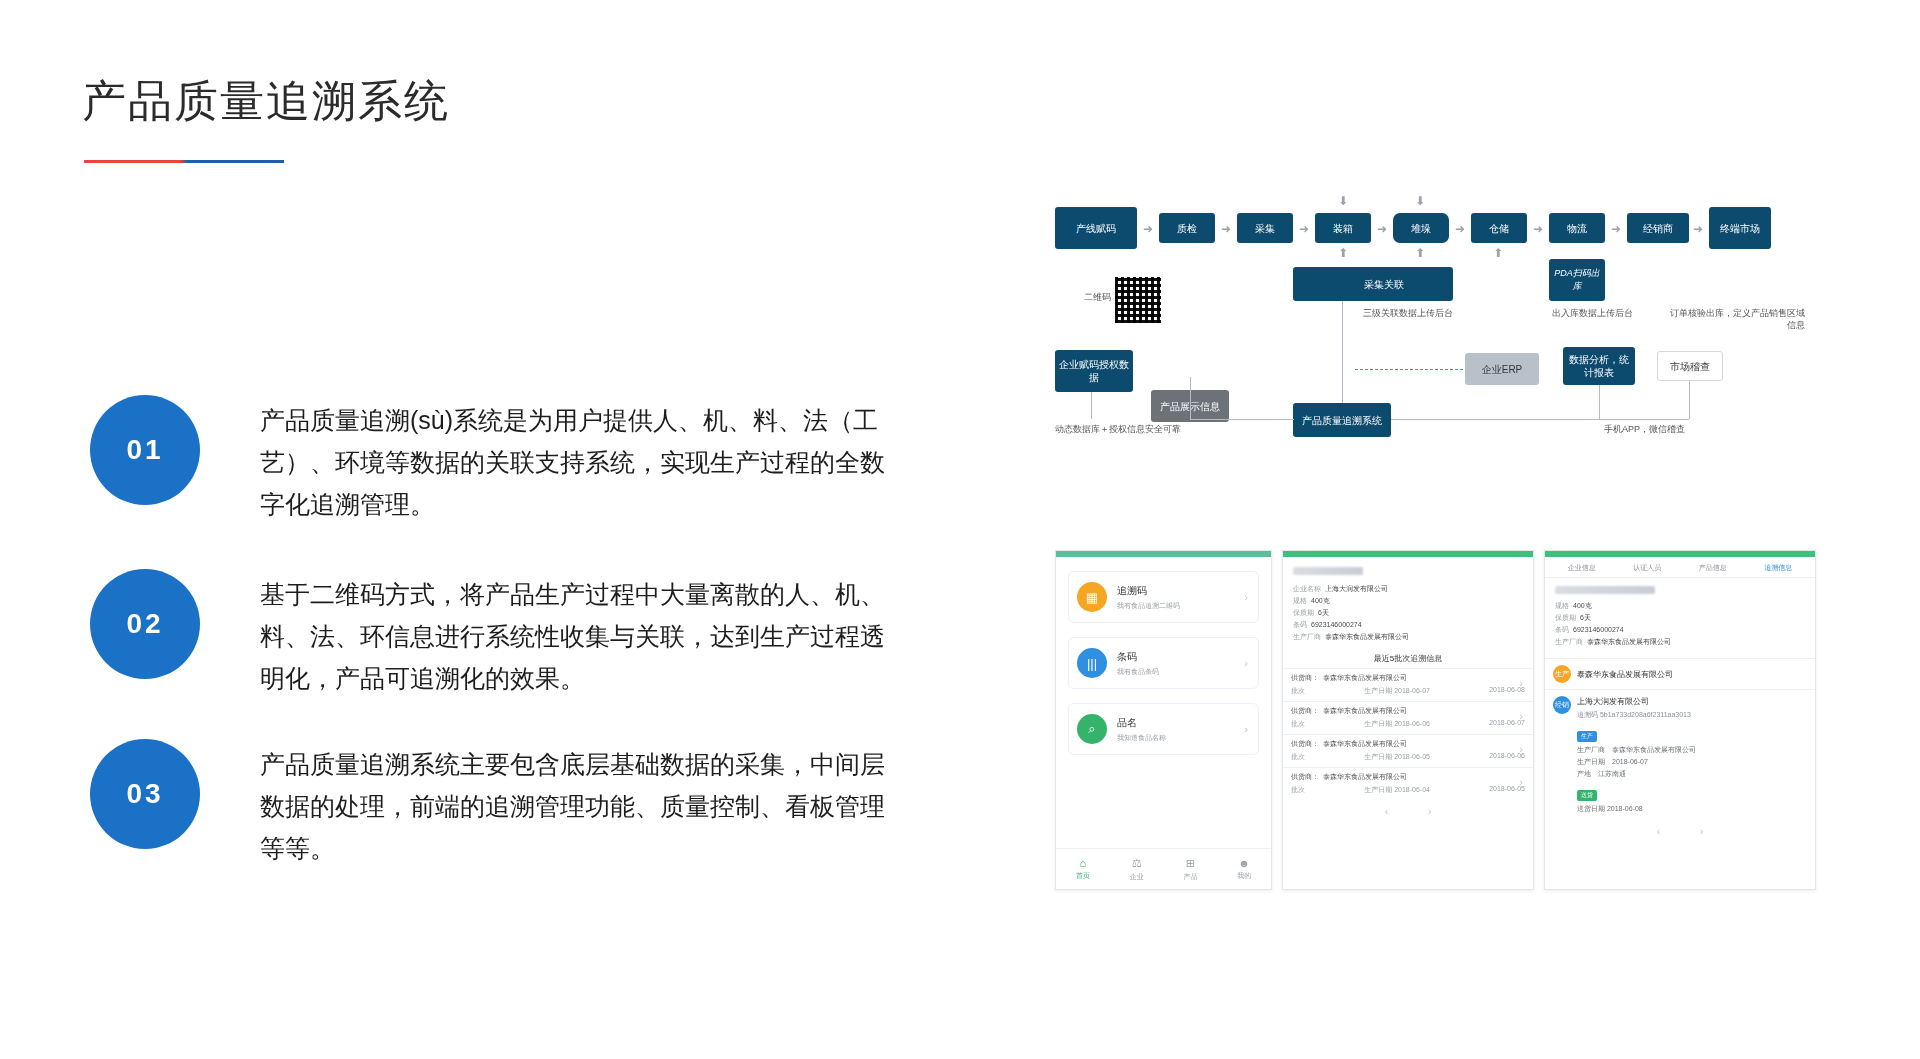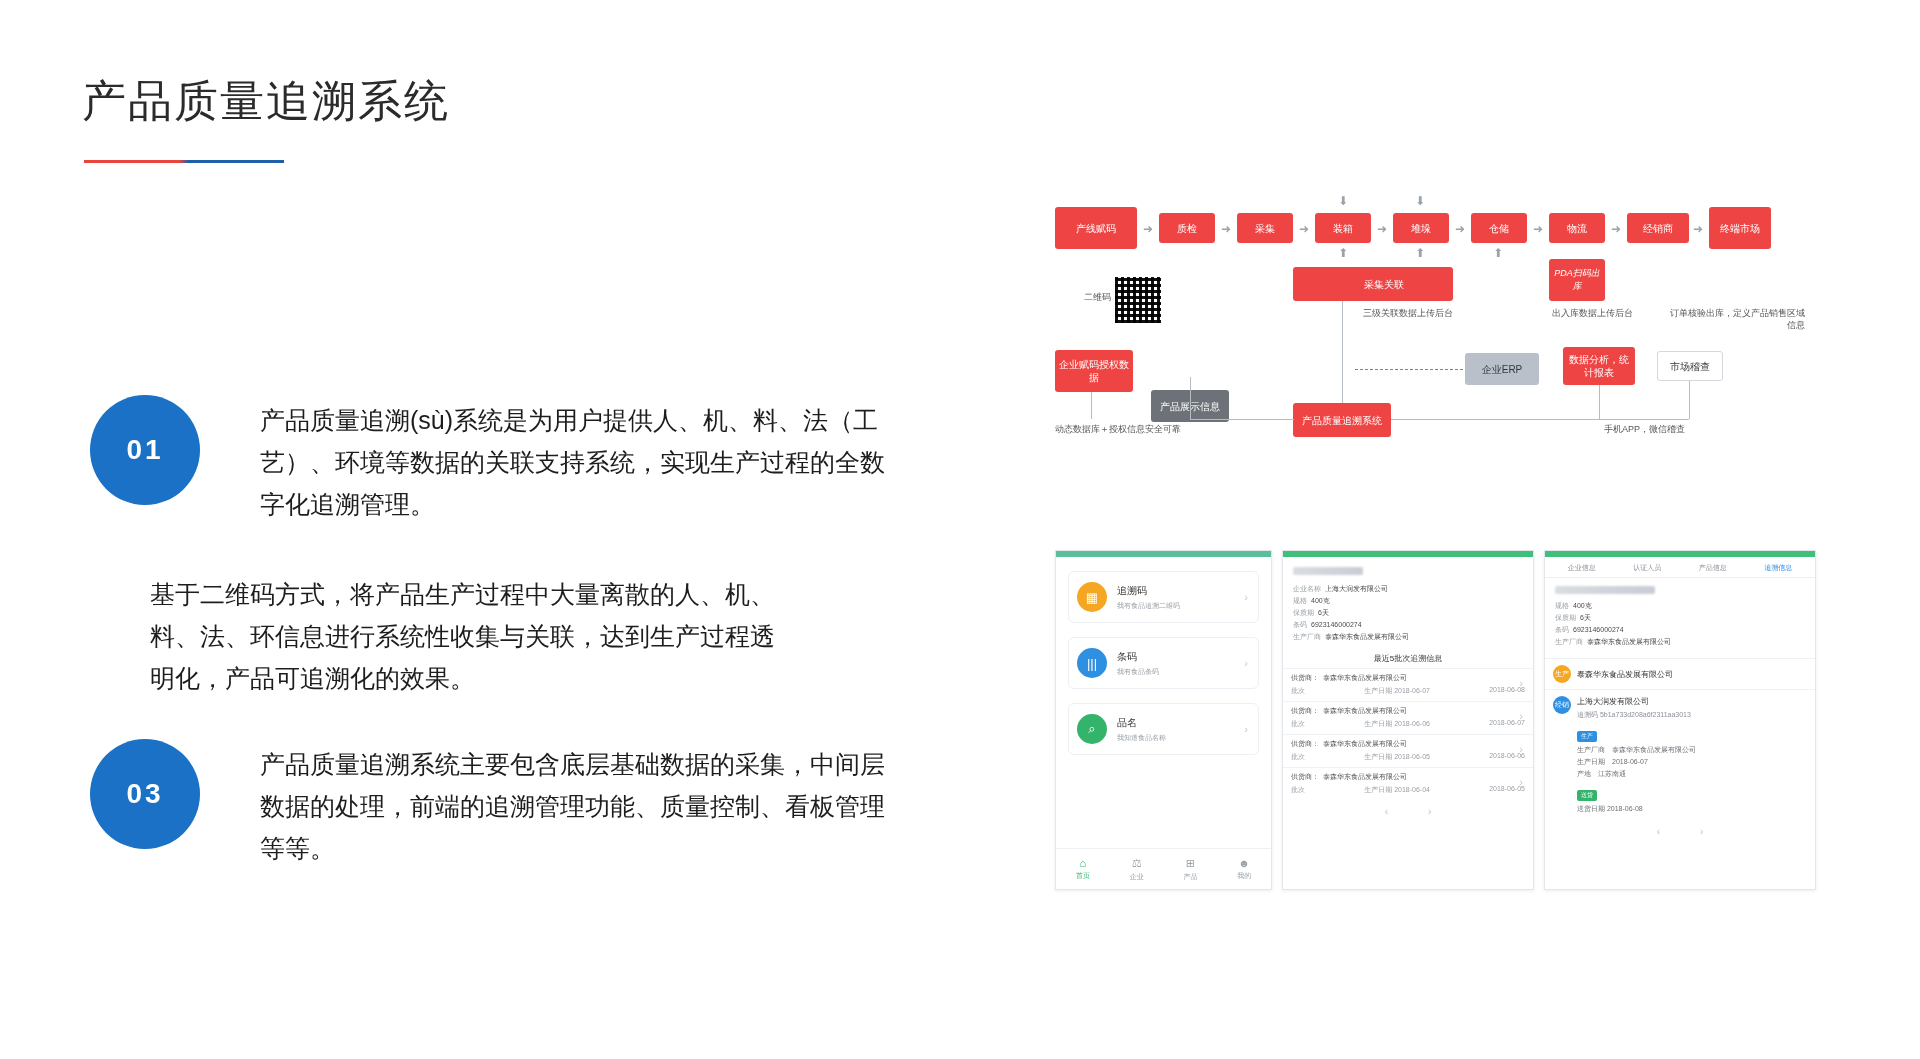--- a/index.html
+++ b/index.html
@@ -85,21 +85,21 @@
   }
 
   
   .flow {
     position: relative;
     width: 810px;
     height: 330px;
   }
   .node {
     position: absolute;
-    background: #ef4444;
+    background: #0c4a6e;
     color: #fff;
     font-size: 10px;
     line-height: 13px;
     text-align: center;
     display: flex;
     align-items: center;
     justify-content: center;
     border-radius: 3px;
     padding: 2px;
     box-sizing: border-box;
@@ -238,20 +238,21 @@
 <div class="title-rule"></div>
 
 <div class="bullets">
 
   <div class="bullet-row r1">
     <div class="bullet-circle">01</div>
     <div class="bullet-text">产品质量追溯(sù)系统是为用户提供人、机、料、法（工艺）、环境等数据的关联支持系统，实现生产过程的全数字化追溯管理。</div>
   </div>
 
   <div class="bullet-row r2">
+    <div class="bullet-circle">02</div>
     <div class="bullet-text">基于二维码方式，将产品生产过程中大量离散的人、机、料、法、环信息进行系统性收集与关联，达到生产过程透明化，产品可追溯化的效果。</div>
   </div>
 
   <div class="bullet-row r3">
     <div class="bullet-circle">03</div>
     <div class="bullet-text">产品质量追溯系统主要包含底层基础数据的采集，中间层数据的处理，前端的追溯管理功能、质量控制、看板管理等等。</div>
   </div>
 
 </div>
 
@@ -260,21 +261,21 @@
   <div class="flow">
 
     <div class="node" style="left:0px;  top:12px; width:82px; height:42px;">产线赋码</div>
     <div class="arrow" style="left:88px; top:28px;">➜</div>
     <div class="node" style="left:104px;top:18px; width:56px; height:30px;">质检</div>
     <div class="arrow" style="left:166px;top:28px;">➜</div>
     <div class="node" style="left:182px;top:18px; width:56px; height:30px;">采集</div>
     <div class="arrow" style="left:244px;top:28px;">➜</div>
     <div class="node" style="left:260px;top:18px; width:56px; height:30px;">装箱</div>
     <div class="arrow" style="left:322px;top:28px;">➜</div>
-    <div class="node" style="left:338px;top:18px; width:56px; height:30px;">堆垛</div>
+    <div class="node" style="left:338px;top:18px; width:56px; height:30px;border-radius:7px;">堆垛</div>
     <div class="arrow" style="left:400px;top:28px;">➜</div>
     <div class="node" style="left:416px;top:18px; width:56px; height:30px;">仓储</div>
     <div class="arrow" style="left:478px;top:28px;">➜</div>
     <div class="node" style="left:494px;top:18px; width:56px; height:30px;">物流</div>
     <div class="arrow" style="left:556px;top:28px;">➜</div>
     <div class="node" style="left:572px;top:18px; width:62px; height:30px;">经销商</div>
     <div class="arrow" style="left:638px;top:28px;">➜</div>
     <div class="node" style="left:654px;top:12px; width:62px; height:42px;">终端市场</div>
 
     <div class="arrow" style="left:283px;top:0px;">⬇</div>

